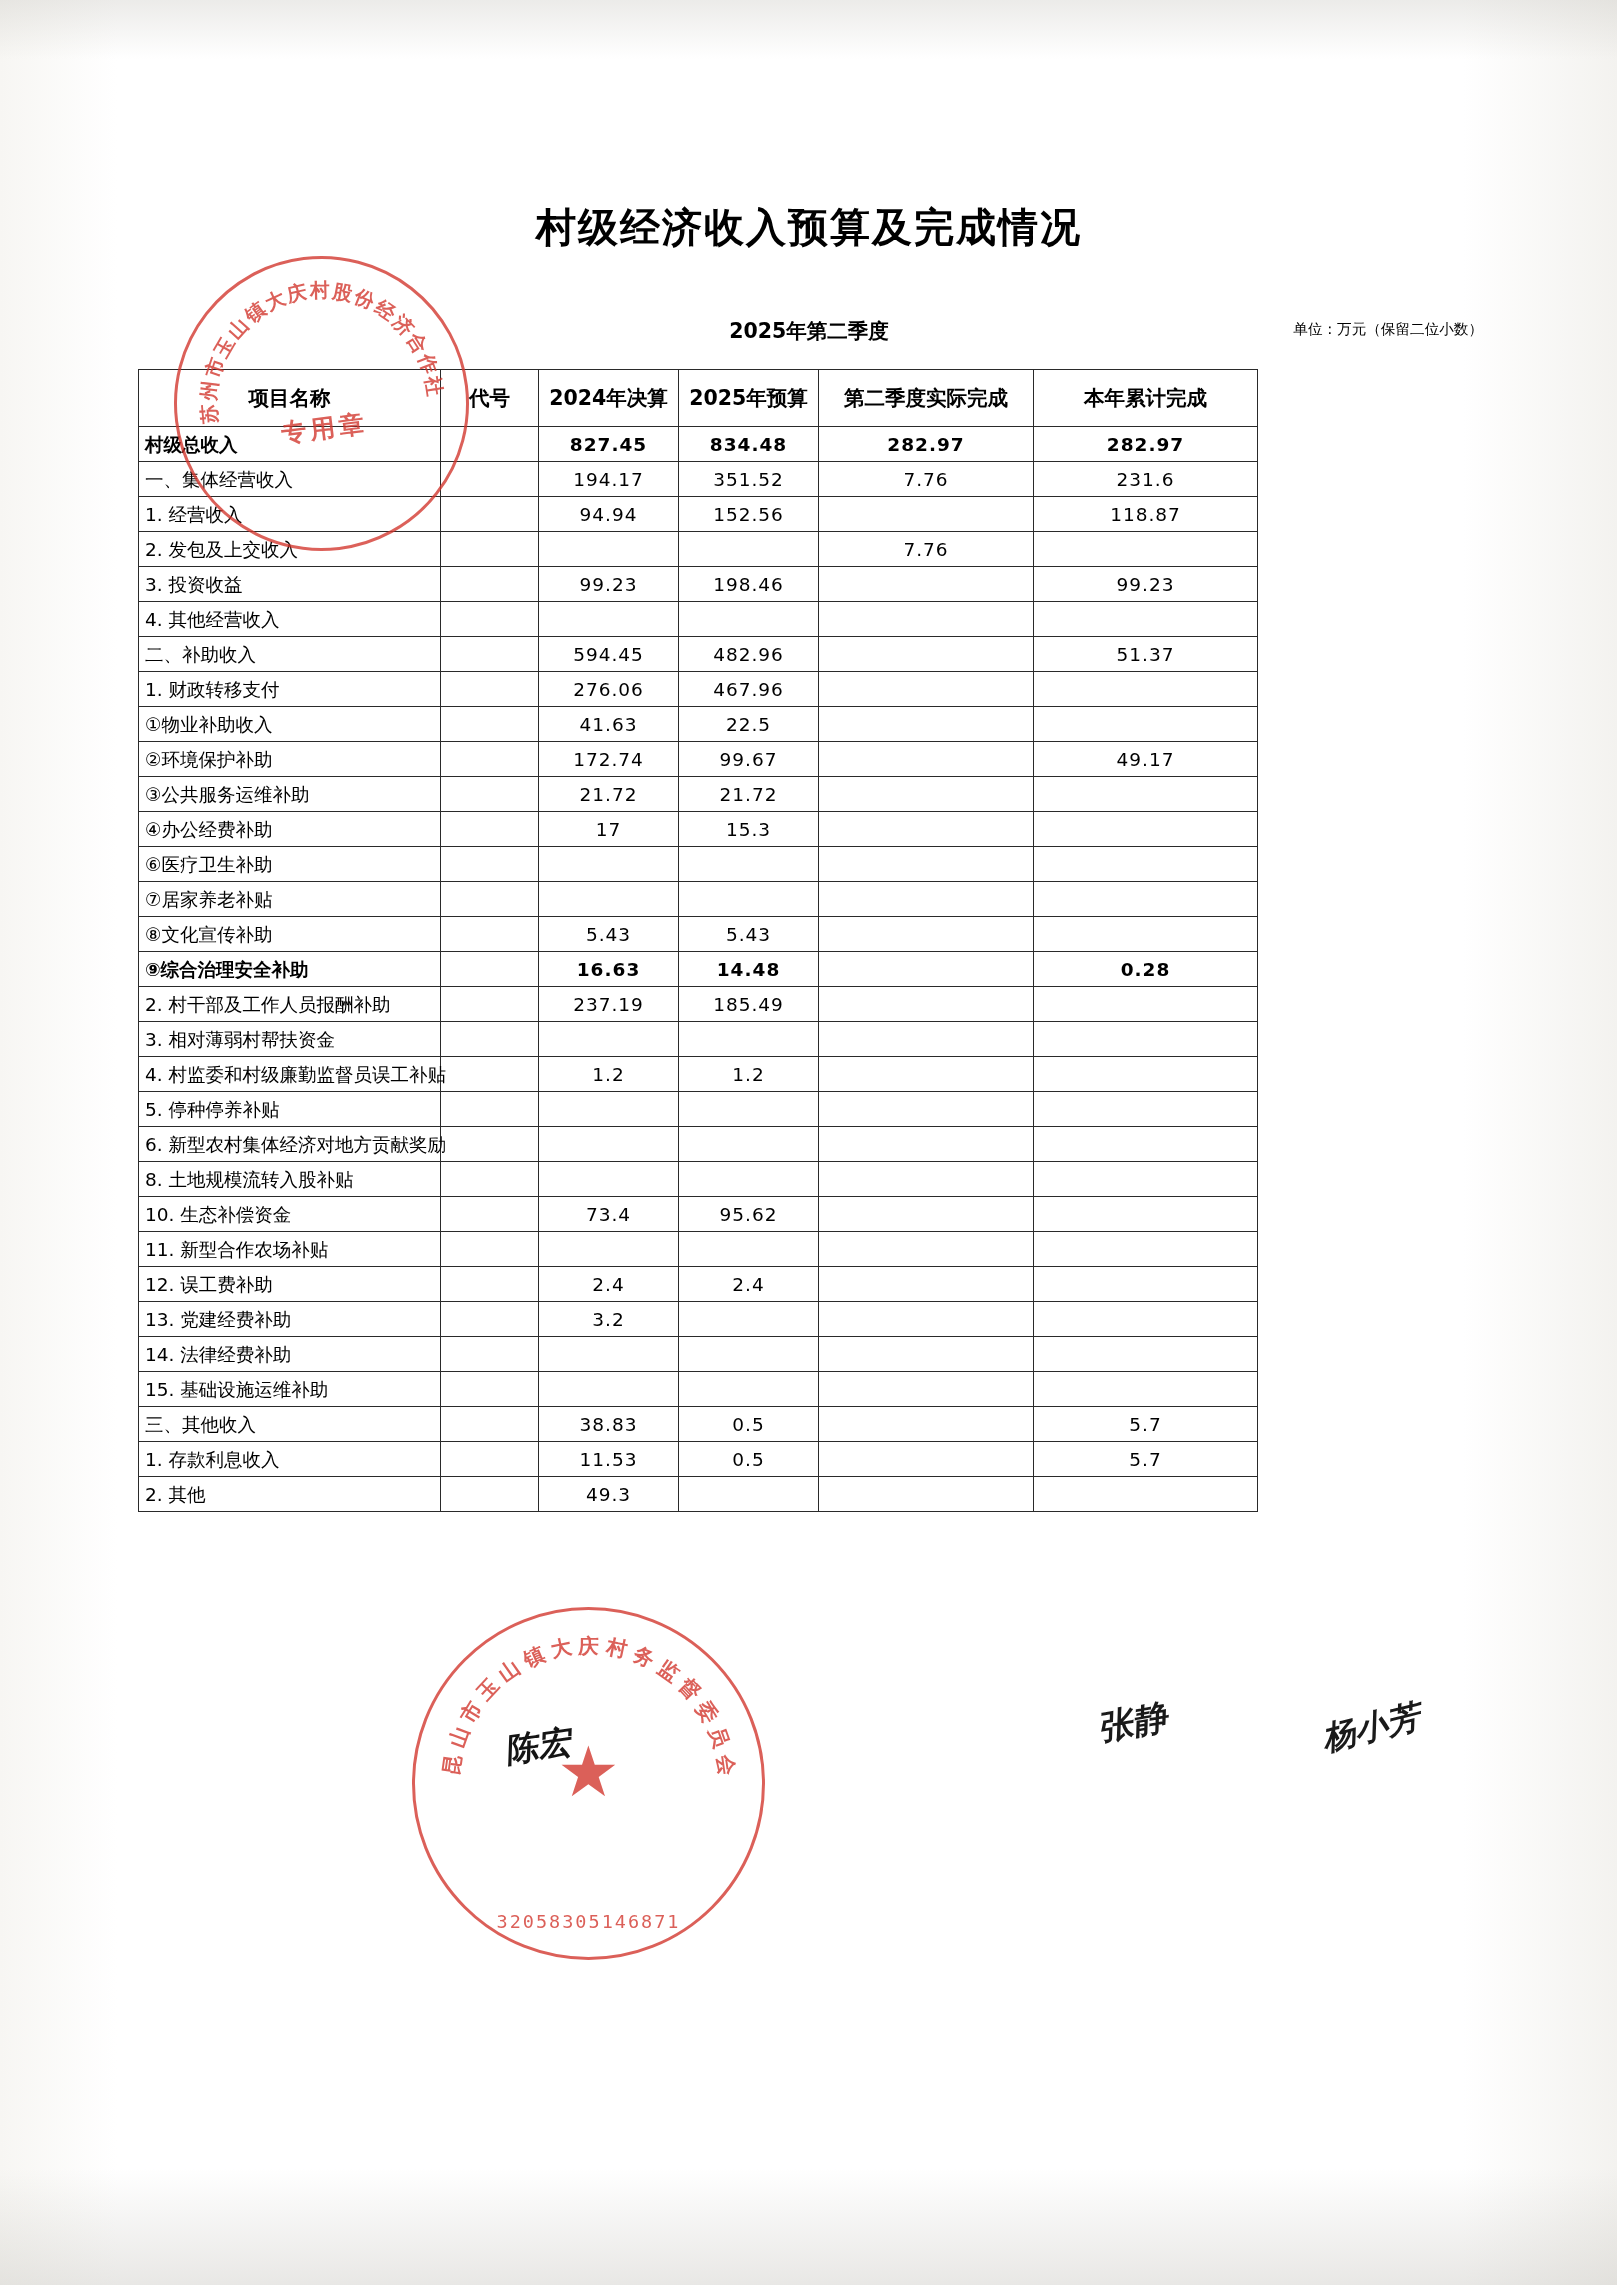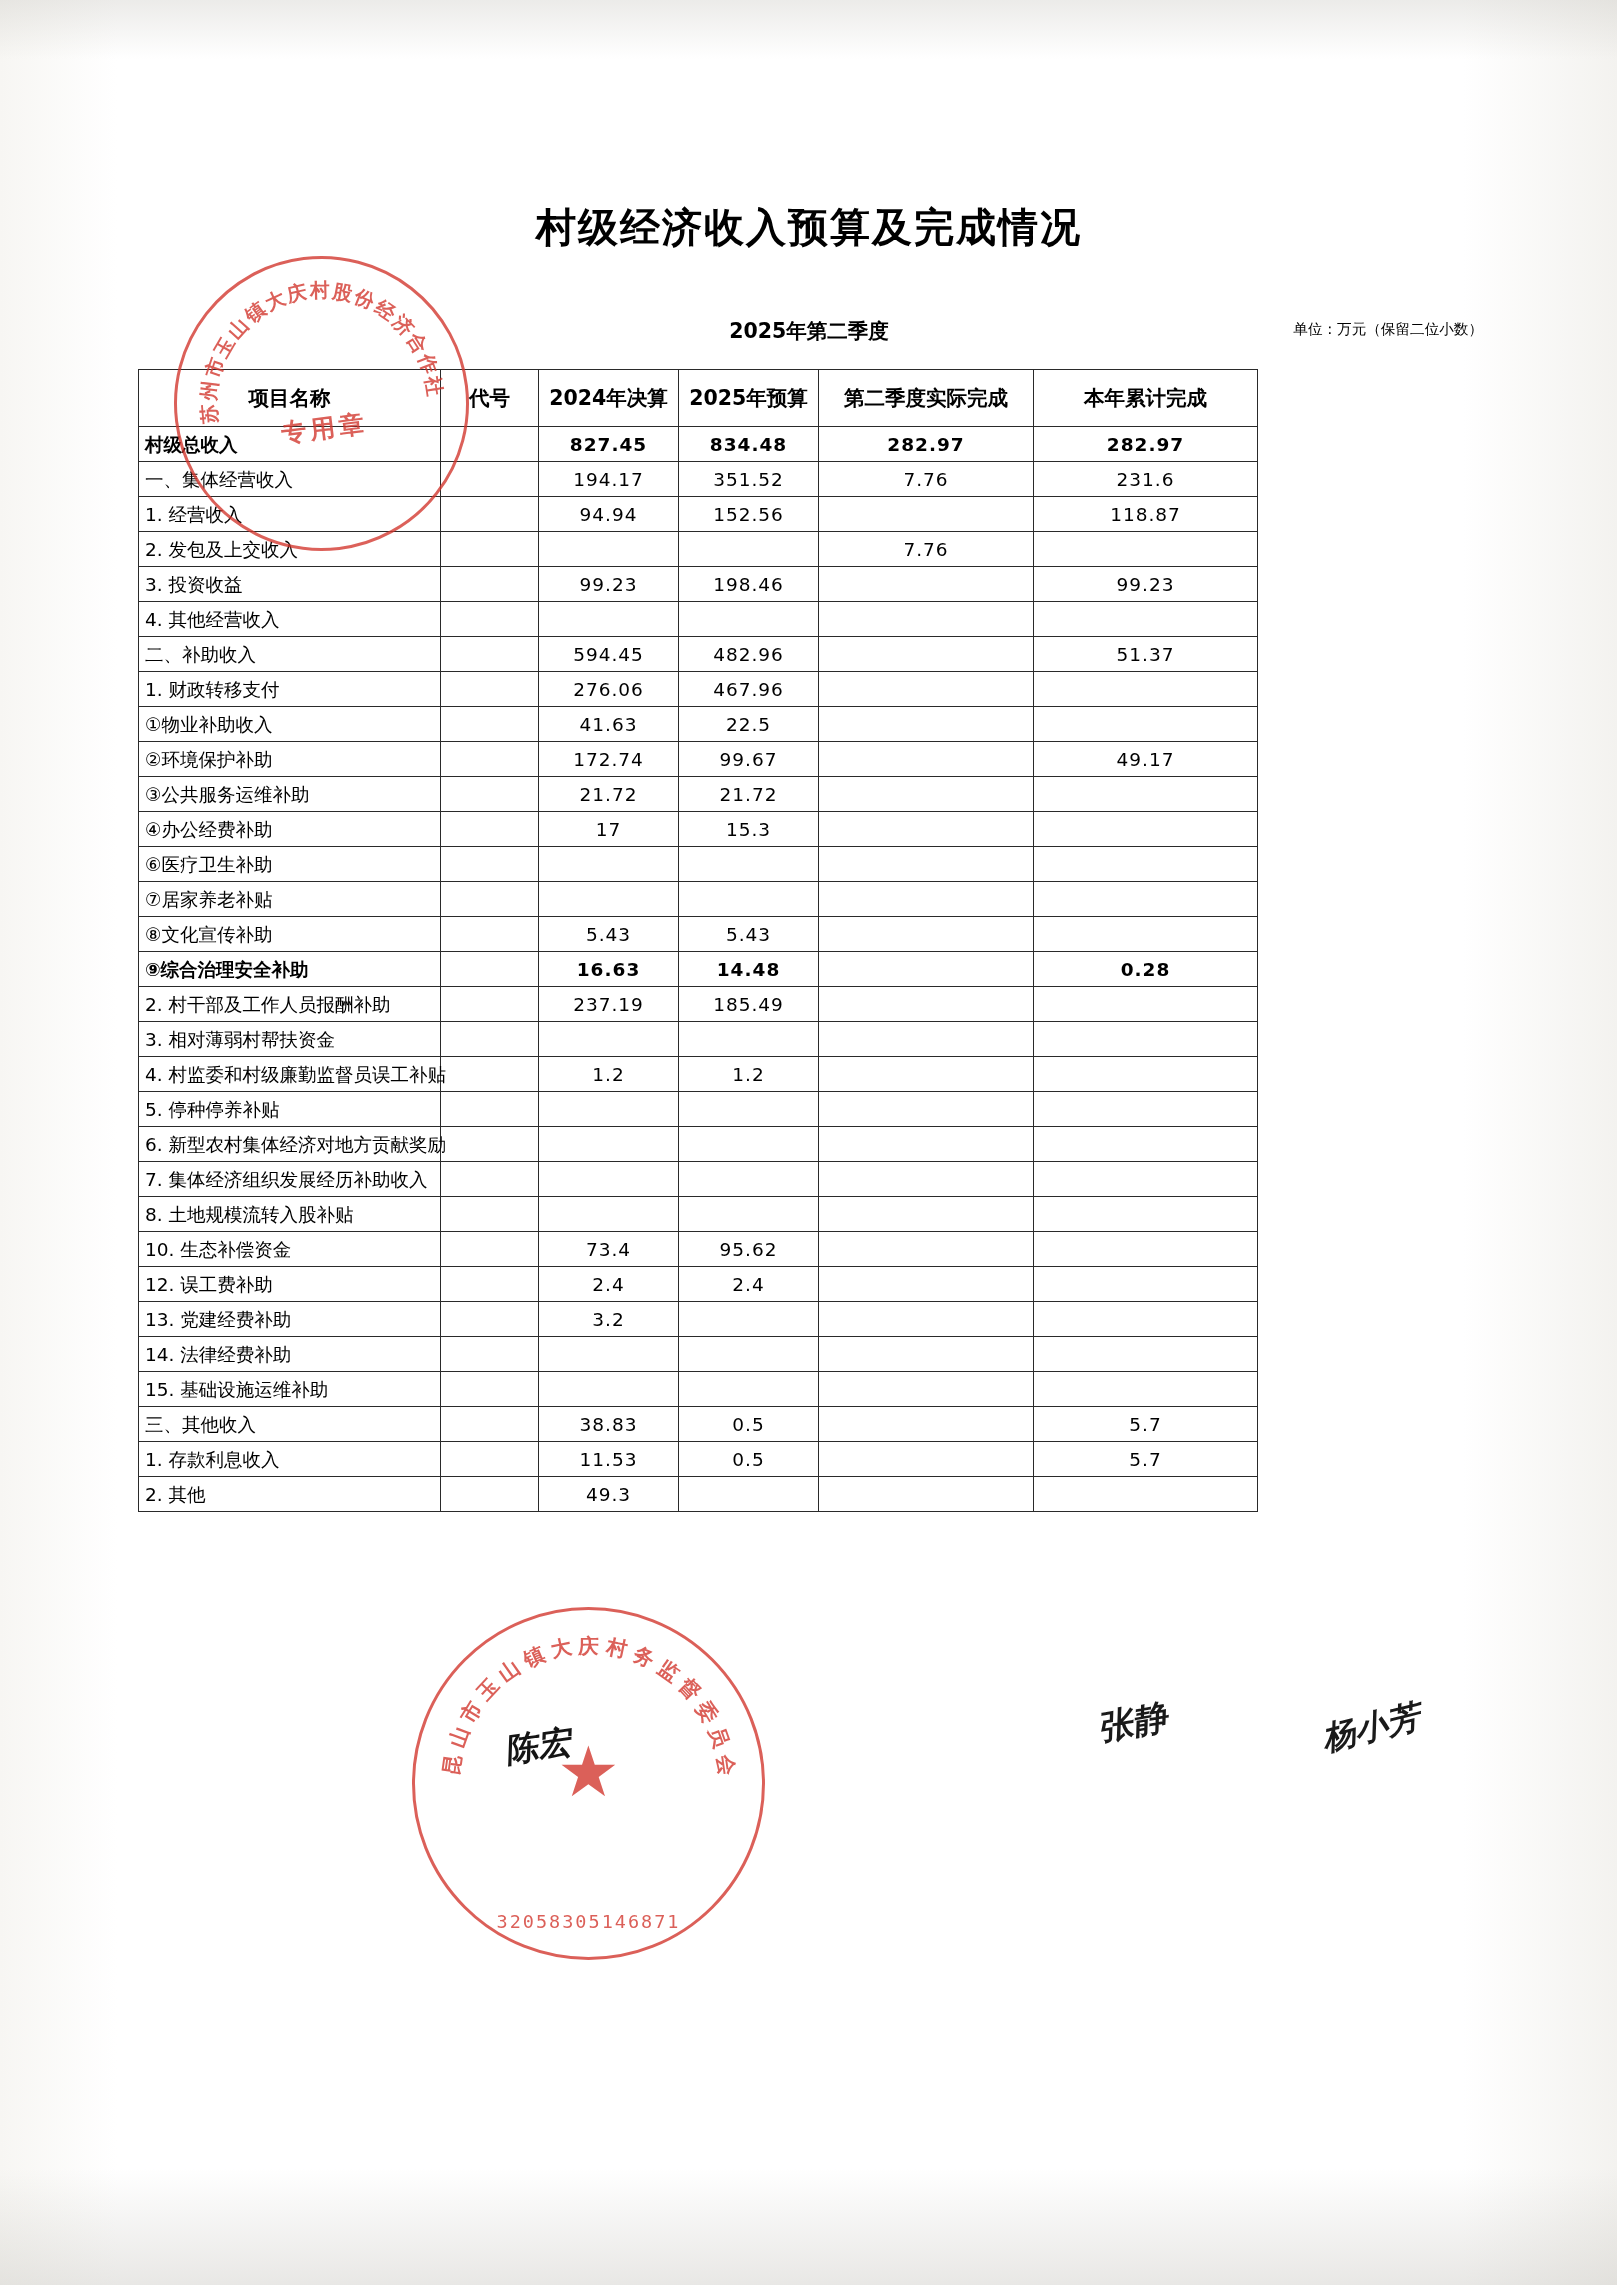--- a/index.html
+++ b/index.html
@@ -406,40 +406,40 @@
         </tr>
         <tr>
           <td class="label">6. 新型农村集体经济对地方贡献奖励</td>
           <td class="num"></td>
           <td class="num"></td>
           <td class="num"></td>
           <td class="num"></td>
           <td class="num"></td>
         </tr>
         <tr>
-          <td class="label">7. 集体经济组织发展经历补助收入</td>
-          <td class="num"></td>
-          <td class="num"></td>
-          <td class="num"></td>
-          <td class="num"></td>
-          <td class="num"></td>
-        </tr>
-        <tr>
           <td class="label">8. 土地规模流转入股补贴</td>
           <td class="num"></td>
           <td class="num"></td>
           <td class="num"></td>
           <td class="num"></td>
           <td class="num"></td>
         </tr>
         <tr>
           <td class="label">10. 生态补偿资金</td>
           <td class="num"></td>
           <td class="num">73.4</td>
           <td class="num">95.62</td>
+          <td class="num"></td>
+          <td class="num"></td>
+        </tr>
+        <tr>
+          <td class="label">11. 新型合作农场补贴</td>
+          <td class="num"></td>
+          <td class="num"></td>
+          <td class="num"></td>
           <td class="num"></td>
           <td class="num"></td>
         </tr>
         <tr>
           <td class="label">12. 误工费补助</td>
           <td class="num"></td>
           <td class="num">2.4</td>
           <td class="num">2.4</td>
           <td class="num"></td>
           <td class="num"></td>

